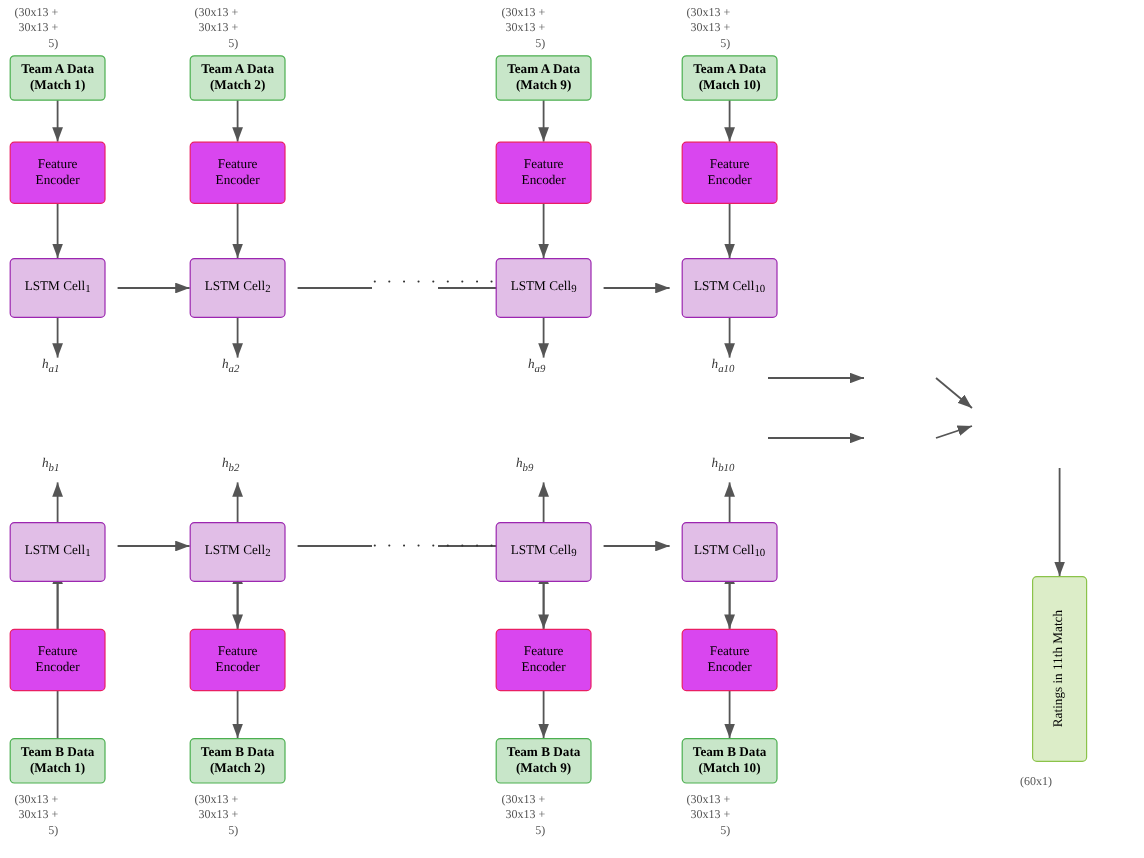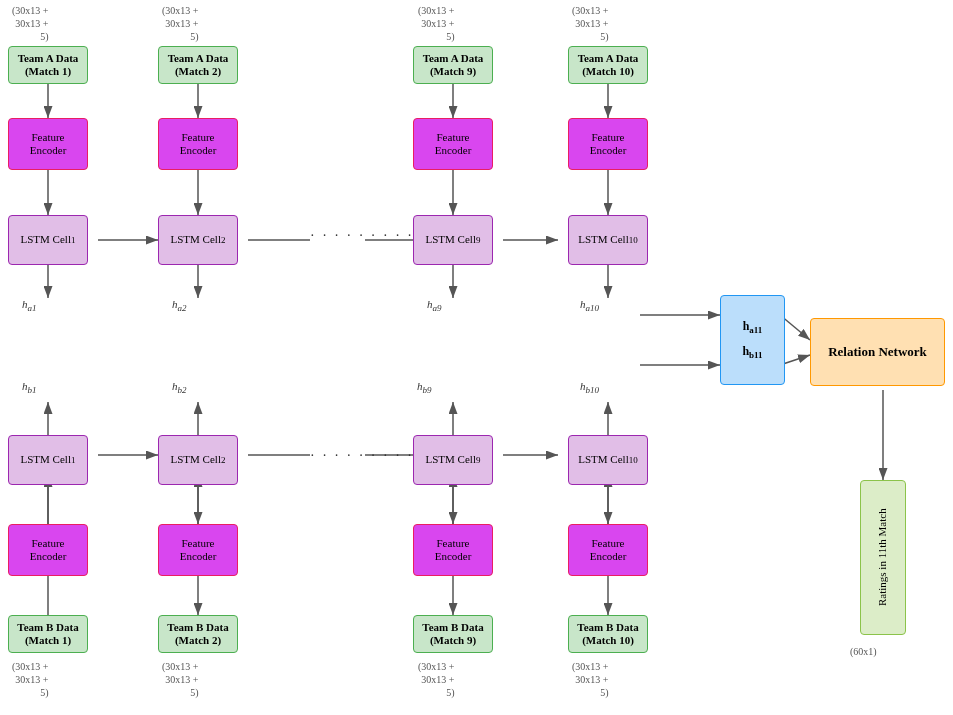--- a/index.html
+++ b/index.html
@@ -73,20 +73,21 @@
       width: 953px;
       height: 715px;
       pointer-events: none;
     }
 
     .label-text {
       position: absolute;
       font-size: 11px;
       font-style: italic;
       color: #333;
+      margin-left: 13px;
     }
 
     .dim-text {
       position: absolute;
       font-size: 10px;
       color: #555;
       text-align: right;
       line-height: 1.3;
     }
 
@@ -196,26 +197,21 @@
   <div class="box box-purple" style="left:413px; top:215px; width:80px; height:50px;">LSTM Cell<sub>9</sub></div>
   <div class="box box-purple" style="left:568px; top:215px; width:80px; height:50px;">LSTM Cell<sub>10</sub></div>
 
   <div class="dots-text" style="left:310px; top:228px;">· · · · · · · · ·</div>
 
   <div class="label-text" style="left:22px; top:298px;">h<sub>a1</sub></div>
   <div class="label-text" style="left:172px; top:298px;">h<sub>a2</sub></div>
   <div class="label-text" style="left:427px; top:298px;text-align:right;">h<sub>a9</sub></div>
   <div class="label-text" style="left:580px; top:298px;">h<sub>a10</sub></div>
 
-  <div class="box box-blue" style="left:720px; top:295px; width:65px; height:90px; flex-direction:column; gap:8px;">
-    <div style="font-weight:bold; font-size:12px;"><b>h</b><sub>a11</sub></div>
-    <div style="font-weight:bold; font-size:12px;"><b>h</b><sub>b11</sub></div>
-  </div>
-
-  <div class="box box-orange" style="left:810px; top:318px; width:135px; height:68px; font-size:13px; font-weight:bold;">Relation Network</div>
+
 
   <div class="box box-green-light" style="left:860px; top:480px; width:46px; height:155px; font-size:11px;">Ratings in 11th Match</div>
 
   <div class="dim-text" style="left:850px; top:645px;">(60x1)</div>
 
   <div class="label-text" style="left:22px; top:380px;">h<sub>b1</sub></div>
   <div class="label-text" style="left:172px; top:380px;">h<sub>b2</sub></div>
   <div class="label-text" style="left:417px; top:380px;">h<sub>b9</sub></div>
   <div class="label-text" style="left:580px; top:380px;">h<sub>b10</sub></div>
 

